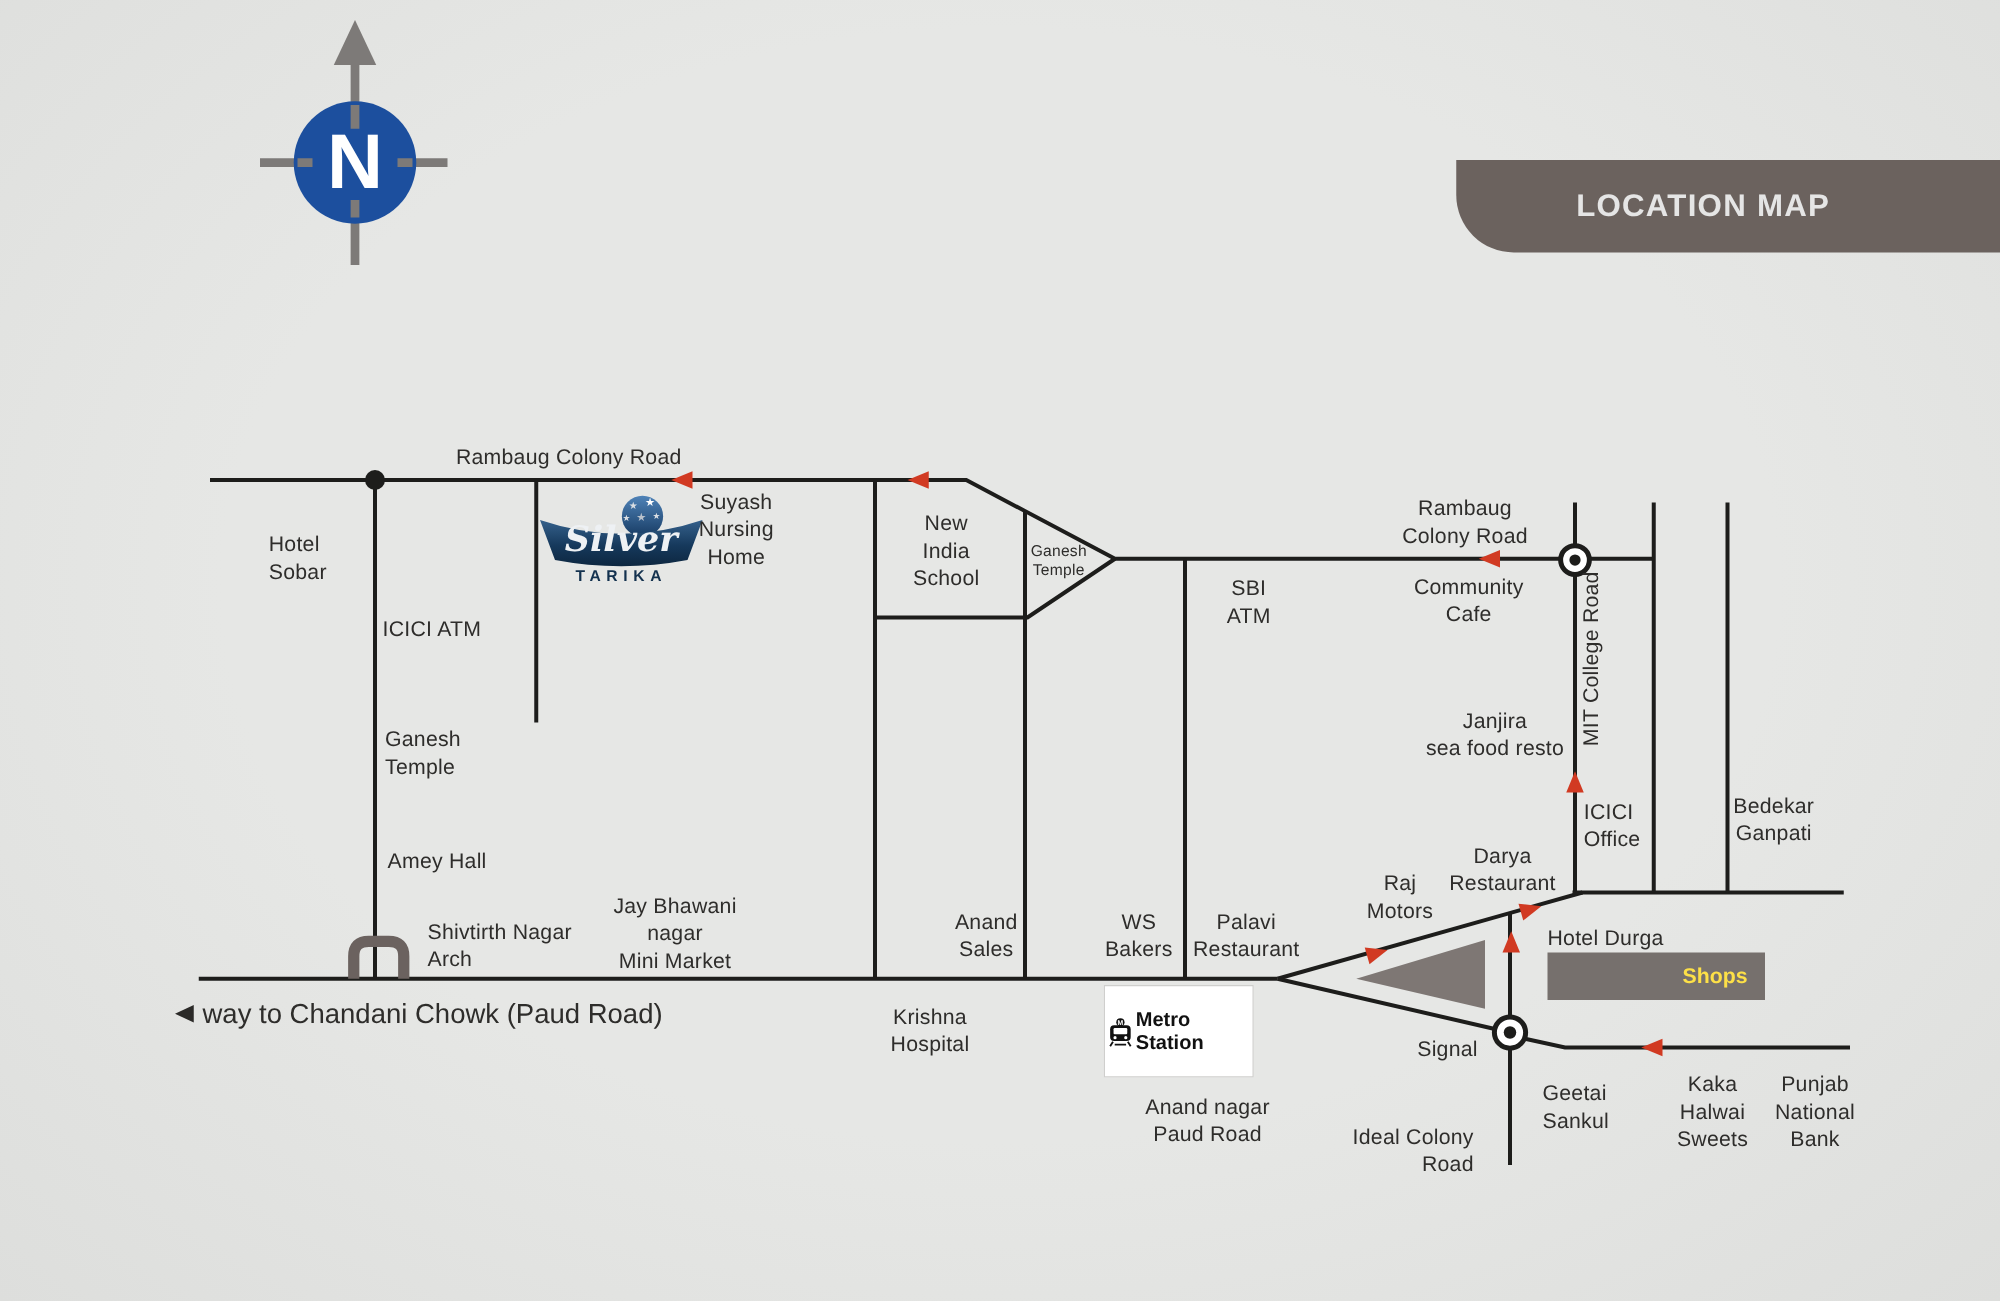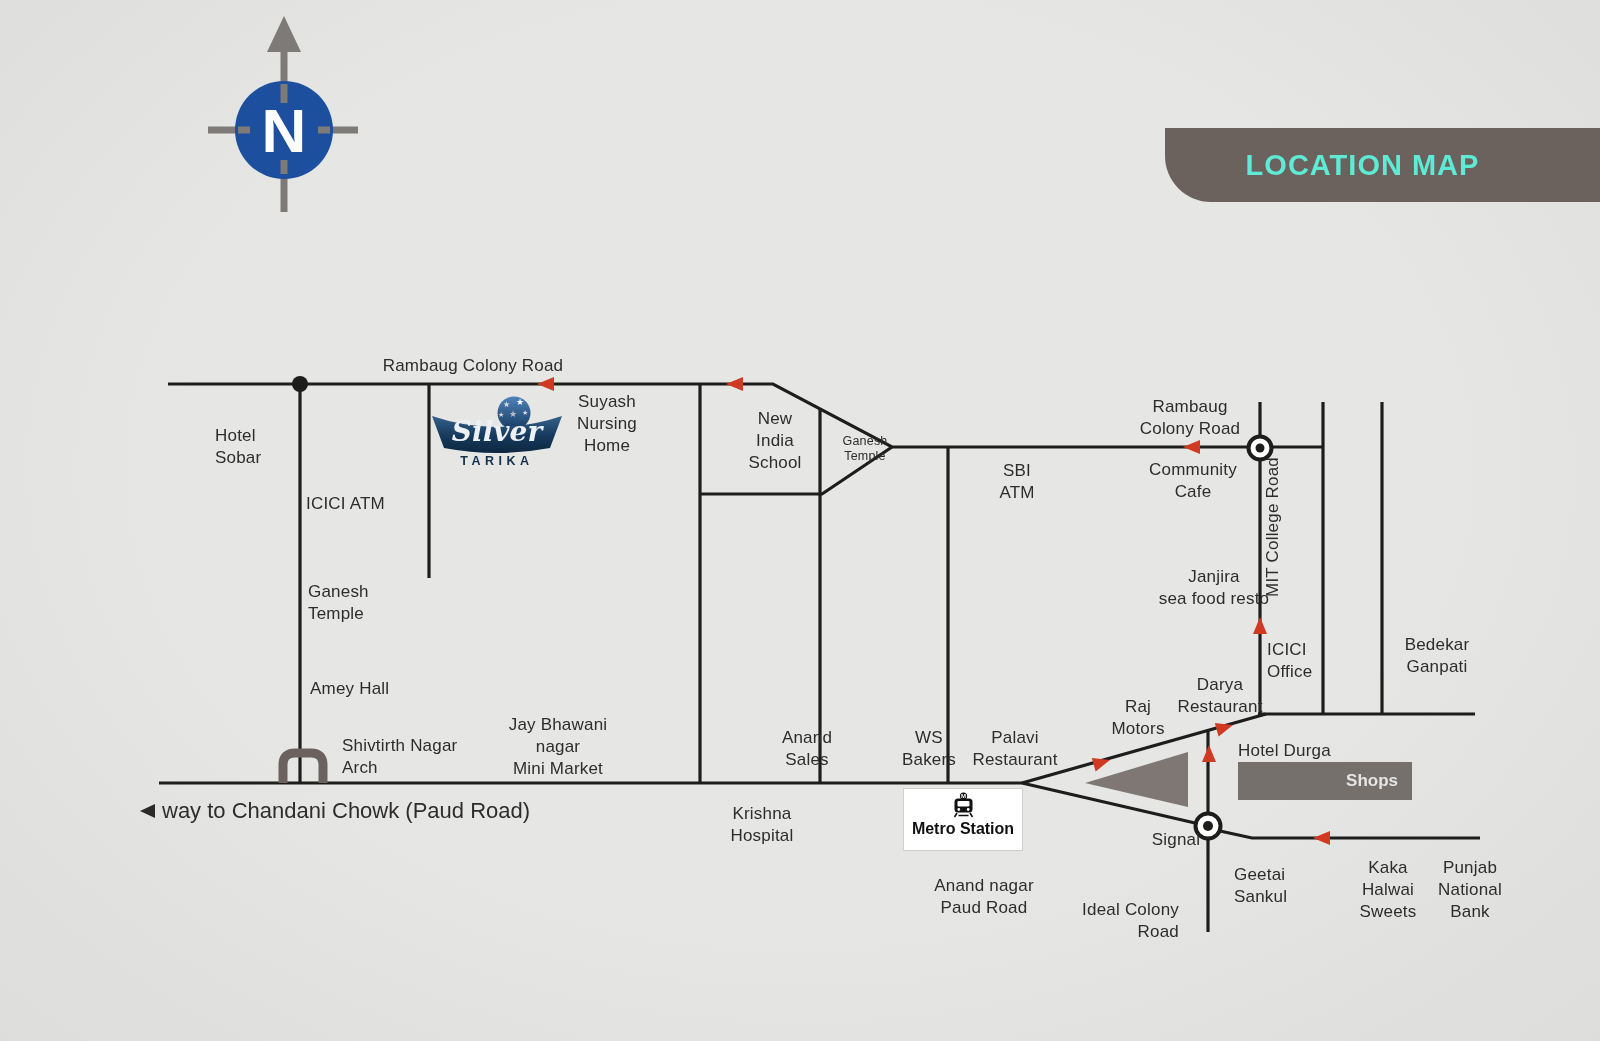--- a/index.html
+++ b/index.html
@@ -7,46 +7,46 @@
     width:1600px;height:1041px;position:relative;overflow:hidden;
     background:radial-gradient(ellipse at 50% 45%, #e6e7e5 55%, #dddedc 100%);
     font-family:"Liberation Sans", sans-serif;
     color:#2e2d2b;
   }
   #map{position:absolute;left:0;top:0;width:1600px;height:1041px;}
   .lbl{
     position:absolute;font-size:17px;line-height:22px;white-space:pre-line;
     color:#2e2d2b;letter-spacing:.2px;
   }
-  .c{transform:translateX(-50%);text-align:center;margin-left:18px;}
+  .c{transform:translateX(-50%);text-align:center;}
   .r{text-align:right;}
   .small{font-size:12.5px;line-height:15px;}
   .rot{transform:rotate(-90deg);text-align:center;}
   #banner{
     position:absolute;left:1165px;top:128px;width:435px;height:74px;
     background:#6b625e;border-bottom-left-radius:46px;
     display:flex;align-items:center;justify-content:center;
   }
-  #banner .t{color:#5eead4;font-size:29px;font-weight:bold;letter-spacing:1px;padding-right:40px;}
+  #banner .t{color:#e5e5e5;font-size:25px;font-weight:bold;letter-spacing:1px;padding-right:40px;}
   #compass{position:absolute;left:184px;top:8px;width:200px;height:215px;}
   #compass .n{
     position:absolute;left:100px;top:122px;transform:translate(-50%,-50%);
     color:#fff;font-size:62px;font-weight:bold;
   }
   #metrobox{
-    position:absolute;left:883px;top:788px;width:120px;height:63px;
+    position:absolute;left:883px;top:788px;width:120px;height:74px;
     background:#ffffff;border:1px solid #cfcfcd;box-sizing:border-box;
-    display:flex;flex-direction:column;align-items:center;justify-content:flex-start;margin-left:20px;
+    display:flex;flex-direction:row;align-items:center;justify-content:flex-start;
   }
   #metrobox .mlabel{font-size:16px;font-weight:bold;color:#111;line-height:18px;margin-top:1px;}
   #shopsbar{
     position:absolute;left:1238px;top:762px;width:174px;height:38px;background:#76706d;
     display:flex;align-items:center;justify-content:flex-end;
   }
-  #shopsbar .t{color:#e5e5e5;font-weight:bold;font-size:17px;padding-right:14px;}
+  #shopsbar .t{color:#fde047;font-weight:bold;font-size:17px;padding-right:14px;}
   #logo{position:absolute;left:430px;top:394px;width:134px;height:80px;}
   #wayto{position:absolute;left:140px;top:798px;display:flex;align-items:center;gap:7px;}
   #wayto .tri{width:0;height:0;border-top:7px solid transparent;border-bottom:7px solid transparent;border-right:15px solid #2b2a28;}
   #wayto .t{font-size:22px;}
 </style>
 </head>
 <body>
 
 <svg id="map" viewBox="0 0 1600 1041" xmlns="http://www.w3.org/2000/svg">
   <g stroke="#1d1d1b" stroke-width="3.2" fill="none">

